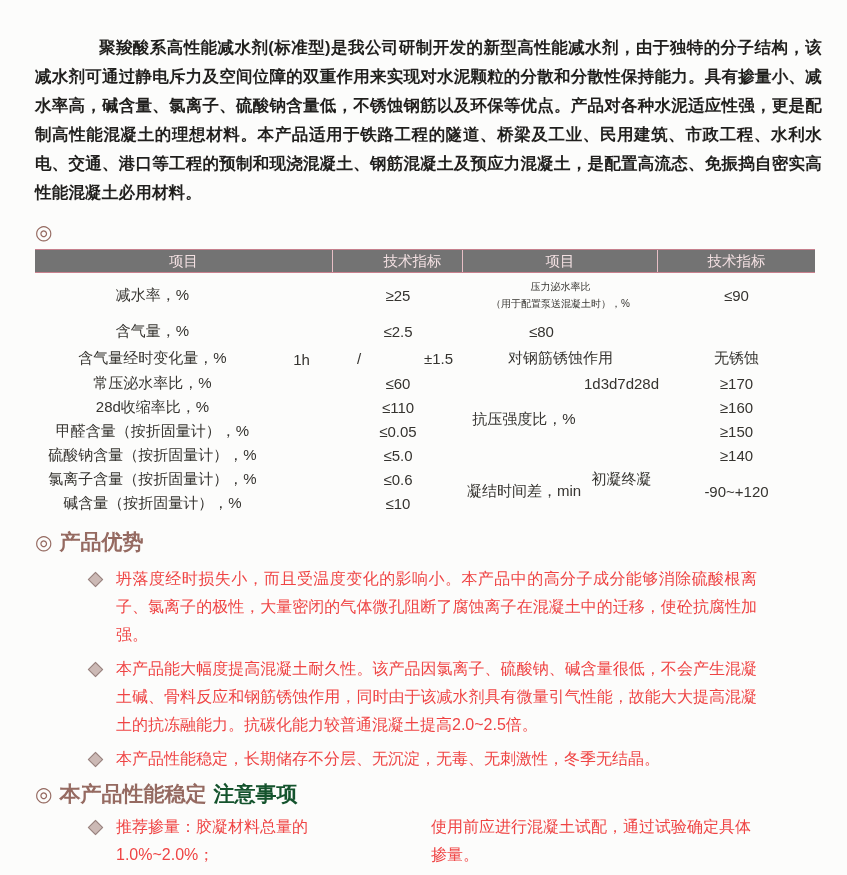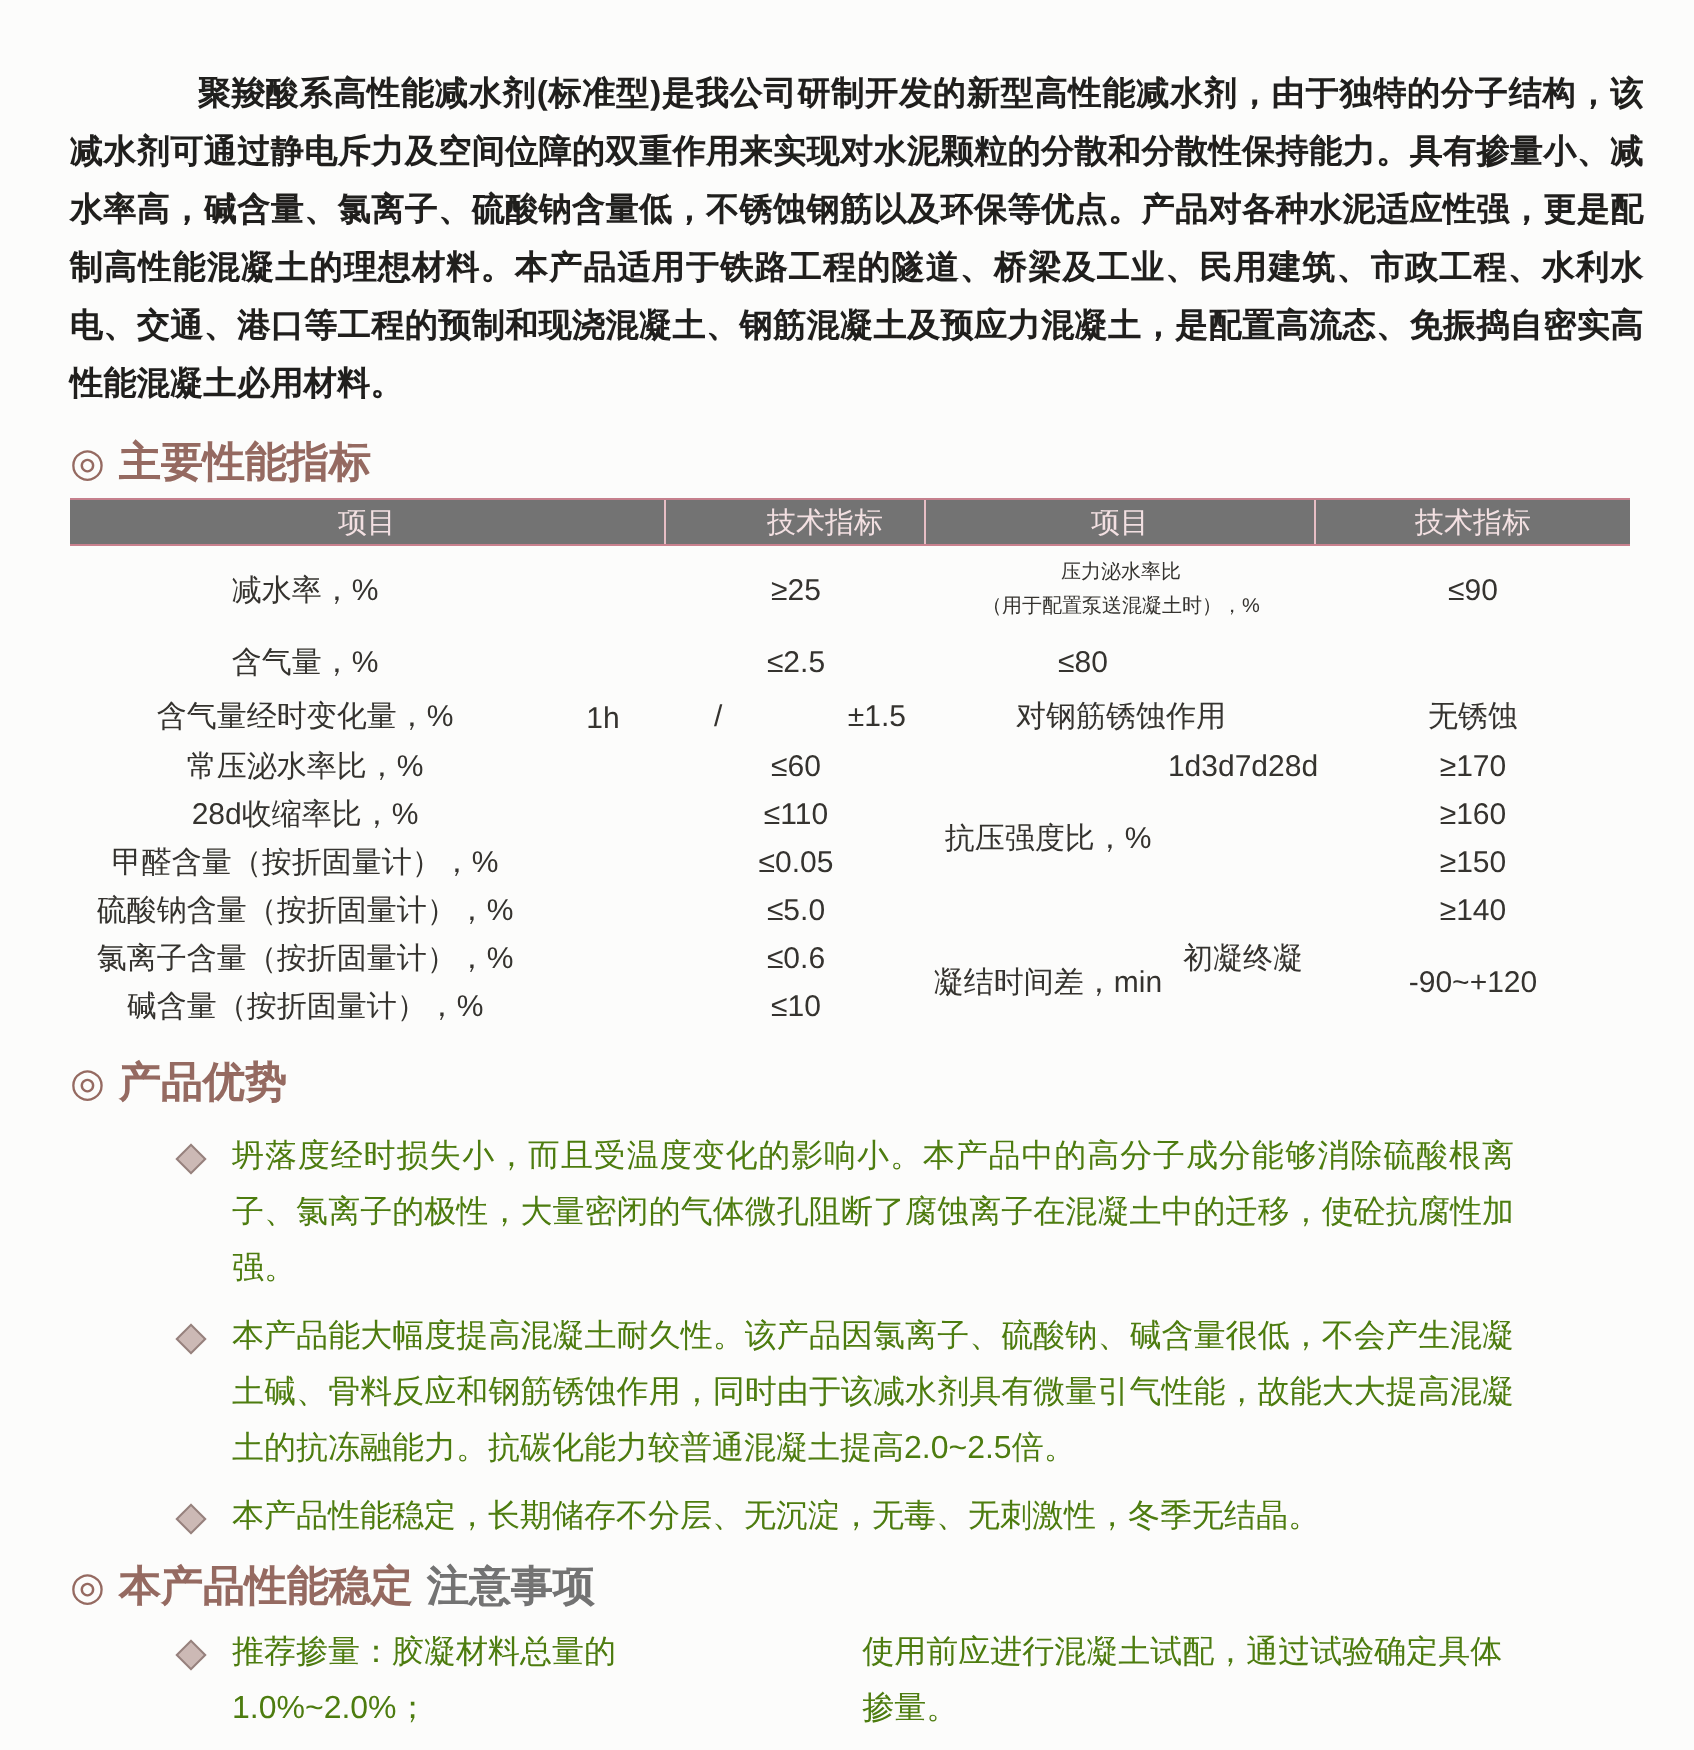--- a/index.html
+++ b/index.html
@@ -11,21 +11,21 @@
   
   .intro{
     width:787px;margin:0 0 12px 0;
     font-size:16.5px;line-height:29px;font-weight:700;color:#201f1d;
     text-indent:64px;text-align:justify;letter-spacing:.2px;
   }
   
   .heading{display:flex;align-items:center;gap:7px;margin:0;line-height:26px;
     font-size:21px;font-weight:700;color:#956a61;}
   .heading .marker{font-size:20px;font-weight:400;line-height:26px;}
-  .h-sub{color:#737373;}
+  .h-sub{color:#14532d;}
   .h-perf{margin-bottom:4px;}
   .h-adv{margin-top:14px;margin-bottom:10px;}
   .h-use{margin-top:8px;margin-bottom:6px;}
   
   .ptable{width:780px;}
   .thead{display:flex;height:22px;background:#737373;color:#f3e0e2;
     border-top:1px solid #c5808d;border-bottom:1px solid #c9818e;
     font-size:14.5px;align-items:stretch;}
   .th{display:flex;align-items:center;justify-content:center;box-sizing:border-box;
     border-right:1px solid #e7bec5;}
@@ -53,35 +53,34 @@
   .labL{width:122px;display:flex;align-items:center;justify-content:center;}
   .subcol{width:73px;display:flex;flex-direction:row;justify-content:center;}
   .subcol>div{height:24px;display:flex;align-items:center;justify-content:center;}
   .valcol{width:157px;display:flex;flex-direction:column;}
   .valcol>div{height:24px;display:flex;align-items:center;justify-content:center;}
   
   .bullets{padding-left:55px;width:732px;box-sizing:border-box;}
   .bullet{display:flex;margin-bottom:6px;}
   .diamond{flex:0 0 9px;width:9px;height:9px;background:#ccb9b5;
     border:1px solid #96817d;transform:rotate(45deg);margin:9px 15px 0 0;}
-  .btext{flex:1;font-size:16px;line-height:28px;color:#4d7c0f;font-weight:500;
+  .btext{flex:1;font-size:16px;line-height:28px;color:#ef4444;font-weight:500;
     text-align:justify;padding-right:10px;}
   .usage-line .btext{display:flex;text-align:left;}
   .usage-line .note{margin-left:58px;}
 </style>
 </head>
 <body>
 
 <div class="page">
 
   <p class="intro">聚羧酸系高性能减水剂(标准型)是我公司研制开发的新型高性能减水剂，由于独特的分子结构，该减水剂可通过静电斥力及空间位障的双重作用来实现对水泥颗粒的分散和分散性保持能力。具有掺量小、减水率高，碱含量、氯离子、硫酸钠含量低，不锈蚀钢筋以及环保等优点。产品对各种水泥适应性强，更是配制高性能混凝土的理想材料。本产品适用于铁路工程的隧道、桥梁及工业、民用建筑、市政工程、水利水电、交通、港口等工程的预制和现浇混凝土、钢筋混凝土及预应力混凝土，是配置高流态、免振捣自密实高性能混凝土必用材料。</p>
 
   <h2 class="heading h-perf">
     <span class="marker">◎</span>
-    <span>主要性能指标</span>
       <span class="h-sub"></span>
   </h2>
 
   <div class="ptable">
     <div class="thead">
       <div class="th th1">
           <span class="inner">项目</span>
         </div>
       <div class="th th2">技术指标</div>
       <div class="th th3">项目</div>

